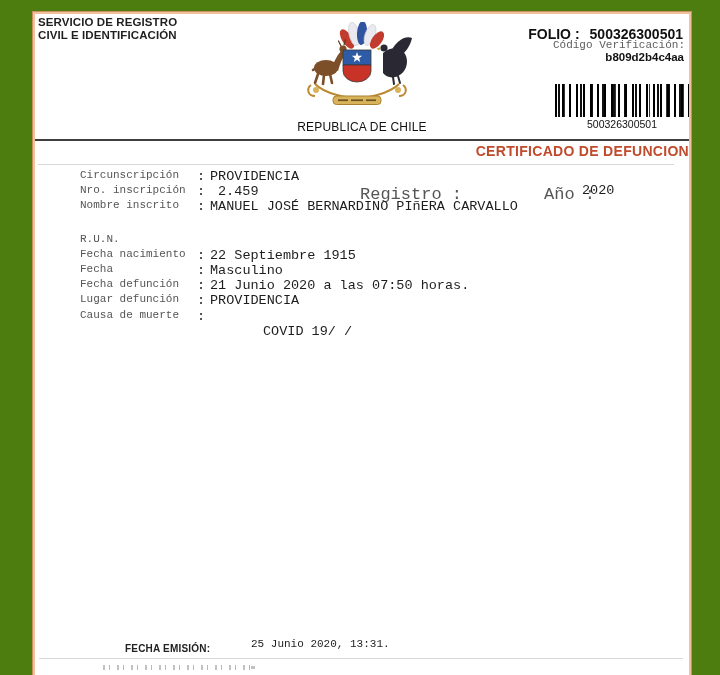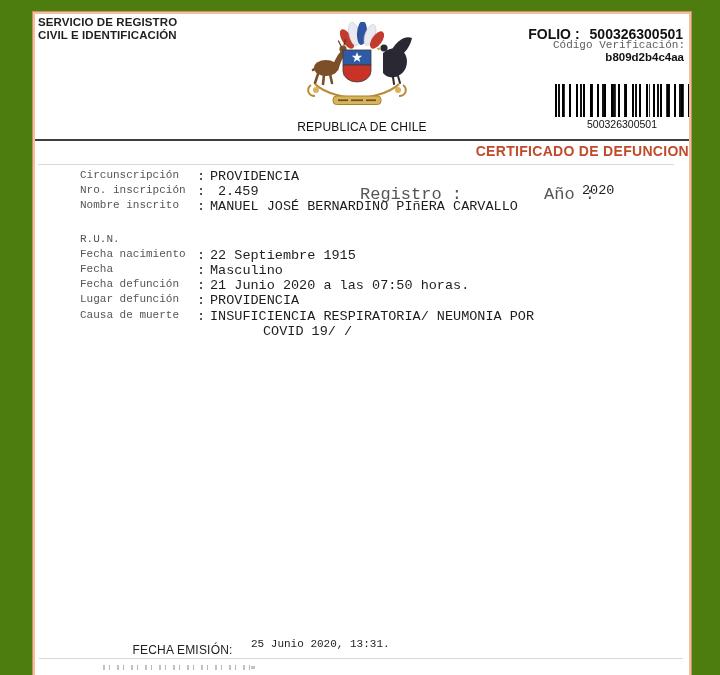--- a/index.html
+++ b/index.html
@@ -76,22 +76,22 @@
   .registro-lbl{left:280px;}
   .ano-lbl{left:464px;}
   .ano-val{
     position:absolute;left:502px;top:-1px;
     font-family:"Liberation Mono","DejaVu Sans Mono",monospace;
     font-size:13.5px;color:#1d1d1d;
   }
   .row.cont .val{margin-left:183px;}
   
   .emision-label{
-    position:absolute;left:90px;top:629px;width:115px;text-align:center;
-    font-size:12px;font-weight:normal;color:#222;letter-spacing:.2px;
+    position:absolute;left:90px;top:629px;width:115px;text-align:left;
+    font-size:10px;font-weight:bold;color:#222;letter-spacing:.2px;
   }
   .emision-value{
     position:absolute;left:216px;top:624px;
     font-family:"Liberation Mono","DejaVu Sans Mono",monospace;
     font-size:11px;color:#1d1d1d;
   }
   .cutoff-marks{
     position:absolute;left:68px;top:651px;width:150px;height:5px;opacity:.55;
     background:repeating-linear-gradient(90deg,#8f8f8f 0 2px,transparent 2px 6px,#7e7e7e 6px 7px,transparent 7px 14px);
   }
@@ -203,21 +203,21 @@
 
       <div class="row">
         <span class="lbl">Fecha defunción</span><span class="col">:</span><span class="val">21 Junio 2020 a las 07:50 horas.</span>
       </div>
 
       <div class="row">
         <span class="lbl">Lugar defunción</span><span class="col">:</span><span class="val">PROVIDENCIA</span>
       </div>
 
       <div class="row">
-        <span class="lbl">Causa de muerte</span><span class="col">:</span><span class="val">INSUFICIENCIA RESPIRATORIA/ NEUMONIA POR</span>
+        <span class="lbl">Causa de muerte</span><span class="col">:</span>
       </div>
 
       <div class="row cont">
         <span class="val">COVID 19/ /</span>
       </div>
 
     </div>
 
     <div class="emision-label">FECHA EMISIÓN:</div>
     <div class="emision-value">25 Junio 2020, 13:31.</div>

